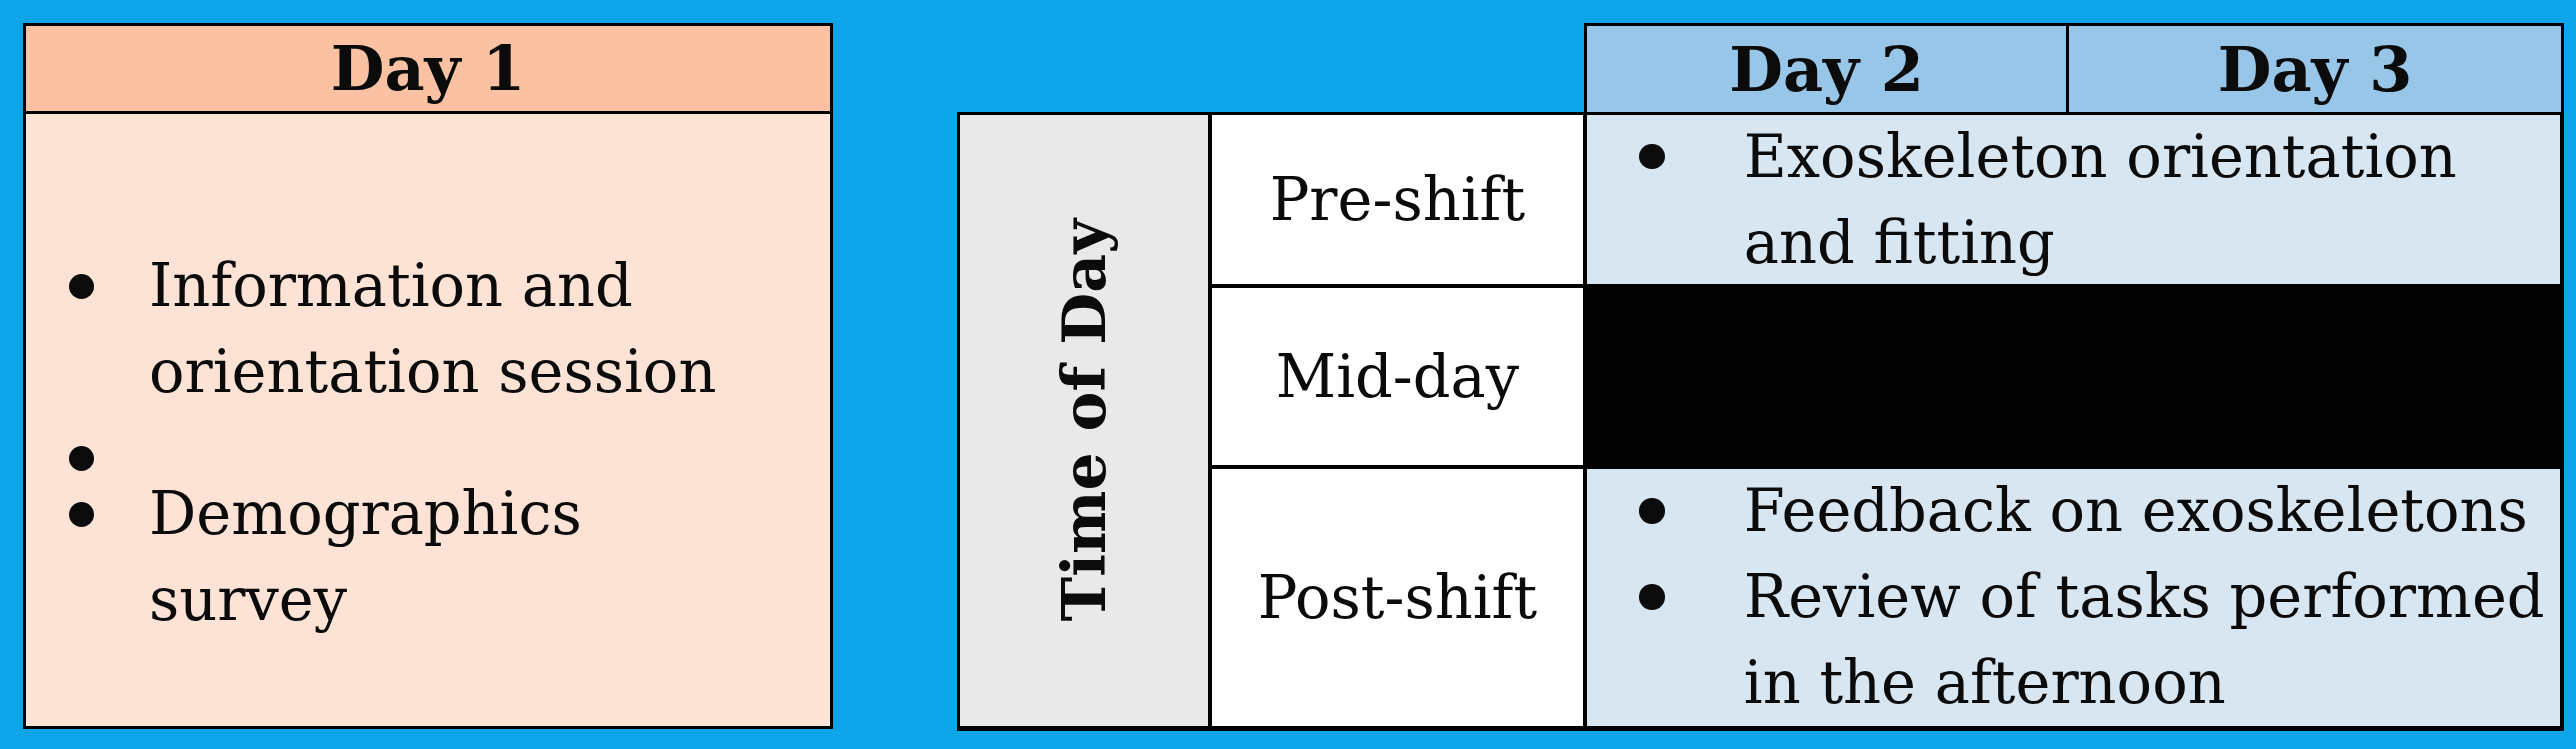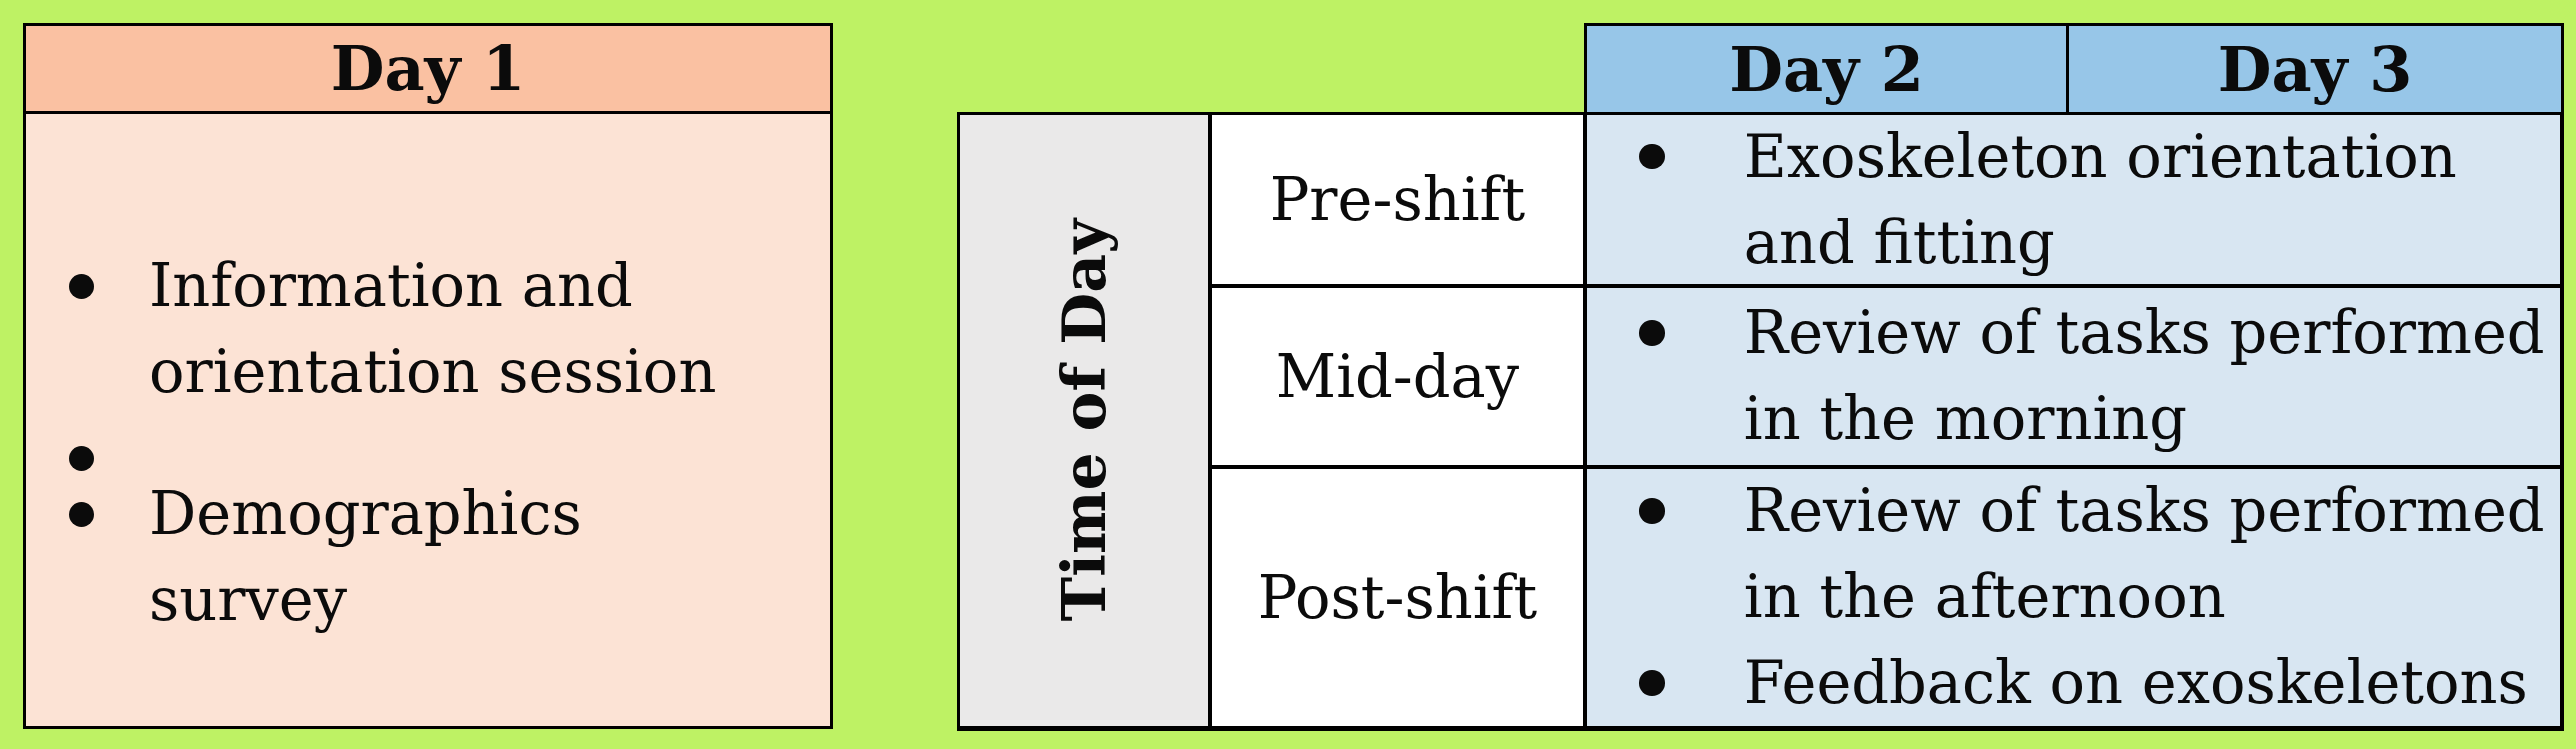--- a/index.html
+++ b/index.html
@@ -1,19 +1,19 @@
 <!DOCTYPE html>
 <html style="font-size:12.3px"><head>
 <meta charset="utf-8">
 <style>
   html,body{margin:0;padding:0;background:#ffffff;}
   .canvas{
     position:relative;
     width:2576px;height:750px;
-    background:#bef264;
+    background:#0ea5e9;
     font-family:"DejaVu Serif","Liberation Serif",serif;
     color:#0b0b0b;
   }
 
   
   .day1-box{
     position:absolute;left:23px;top:23px;
     width:810px;height:706px;
     border:3.9px solid #000;
     box-sizing:border-box;
@@ -155,40 +155,32 @@
         <div class="bitem">
           <span class="dot"></span>
           <span class="btext">Exoskeleton orientation and fitting</span>
         </div>
       </div>
     </div>
 
     <div class="time-cell r2">
       <span>Mid-day</span>
     </div>
-    <div class="content-cell r2" style="background: rgb(216, 230, 242);">
-      <div class="blist">
-        <div class="bitem">
-          <span class="dot"></span>
-          <span class="btext">Review of tasks performed in the morning</span>
-        </div>
-      </div>
-    </div>
 
     <div class="time-cell r3">
       <span>Post-shift</span>
     </div>
     <div class="content-cell r3" style="background: rgb(216, 230, 242);">
       <div class="blist">
         <div class="bitem">
           <span class="dot"></span>
-          <span class="btext">Review of tasks performed in the afternoon</span>
+          <span class="btext">Feedback on exoskeletons</span>
         </div>
         <div class="bitem">
           <span class="dot"></span>
-          <span class="btext">Feedback on exoskeletons</span>
+          <span class="btext">Review of tasks performed in the afternoon</span>
         </div>
       </div>
     </div>
 
   </section>
 </div>
 
 
 </body></html>

